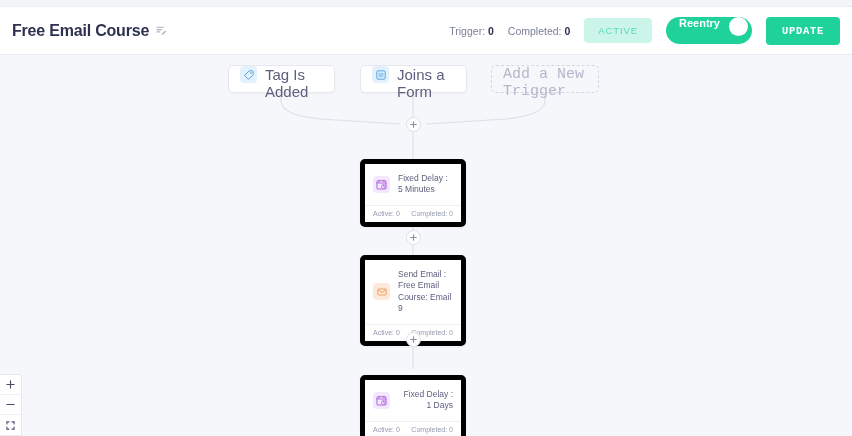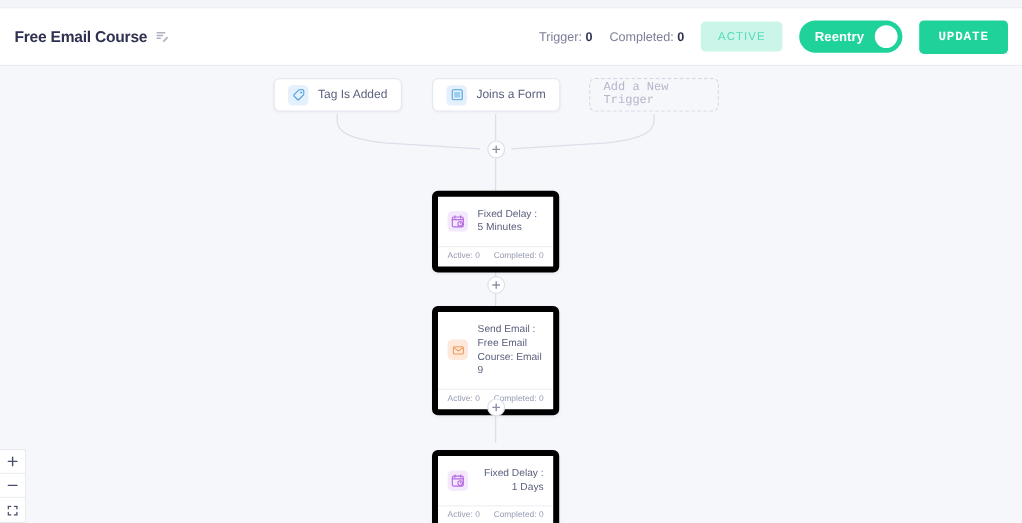--- a/index.html
+++ b/index.html
@@ -20,38 +20,38 @@
 
   
   .header {
     position:absolute; top:7px; left:0; width:852px; height:48px;
     background:#ffffff;
     border-bottom:1px solid #e9ebf1;
     display:flex; align-items:center;
   }
   .header-left { display:flex; align-items:center; padding-left:12px; }
   .page-title {
-    font-size:13px; font-weight:700; color:#2e3150; letter-spacing:-0.2px;
+    font-size:16px; font-weight:700; color:#2e3150; letter-spacing:-0.2px;
   }
   .edit-icon { margin-left:7px; display:flex; align-items:center; opacity:.55; }
 
   .header-right {
     margin-left:auto; display:flex; align-items:center; padding-right:12px; gap:14px;
   }
   .stat { font-size:10.5px; color:#7b7f99; white-space:nowrap; }
   .stat b { color:#2e3150; font-weight:700; }
 
   .badge-active {
     background:#ccf5e9; color:#53dbb6;
     font-size:9.5px; font-weight:400; letter-spacing:.9px;
     padding:7px 14px; border-radius:4px;
   }
 
   .toggle {
-    display:flex; align-items:center;
+    display:flex; 
     background:#1ed29a; border-radius:16px;
     height:27px; padding:0 4px 0 13px; gap:9px;
     cursor:pointer;
   }
   .toggle-label { font-size:11px; font-weight:700; color:#ffffff; }
   .toggle-knob { width:19px; height:19px; border-radius:50%; background:#ffffff; }
 
   .btn-update {
     background:#1ed29a; color:#ffffff; border:none;
     font-size:10.5px; font-weight:700; letter-spacing:.7px;
@@ -64,22 +64,22 @@
   .canvas {
     position:absolute; top:55px; left:0; width:852px; height:381px;
     background:#f6f7fb; overflow:hidden;
   }
   .edges { position:absolute; top:0; left:0; width:852px; height:381px; }
 
   
   .trigger {
     position:absolute; height:28px; background:#ffffff;
     border:1px solid #e6e8ef; border-radius:5px;
-    display:flex; align-items:center; gap:8px; padding:0 11px;
-    font-size:10px; color:#5b5f7d;
+    display:flex; gap:8px; padding:0 11px;
+    font-size:15px; color:#5b5f7d;
     box-shadow:0 1px 2px rgba(44,47,74,.04);
     cursor:pointer;
   }
   .trigger.ghost {
     background:transparent; border:1px dashed #d3d7e3;
     justify-content:center; color:#b3b7c9; box-shadow:none;font-family:Liberation Mono, monospace;
   }
 
   
   .node {

